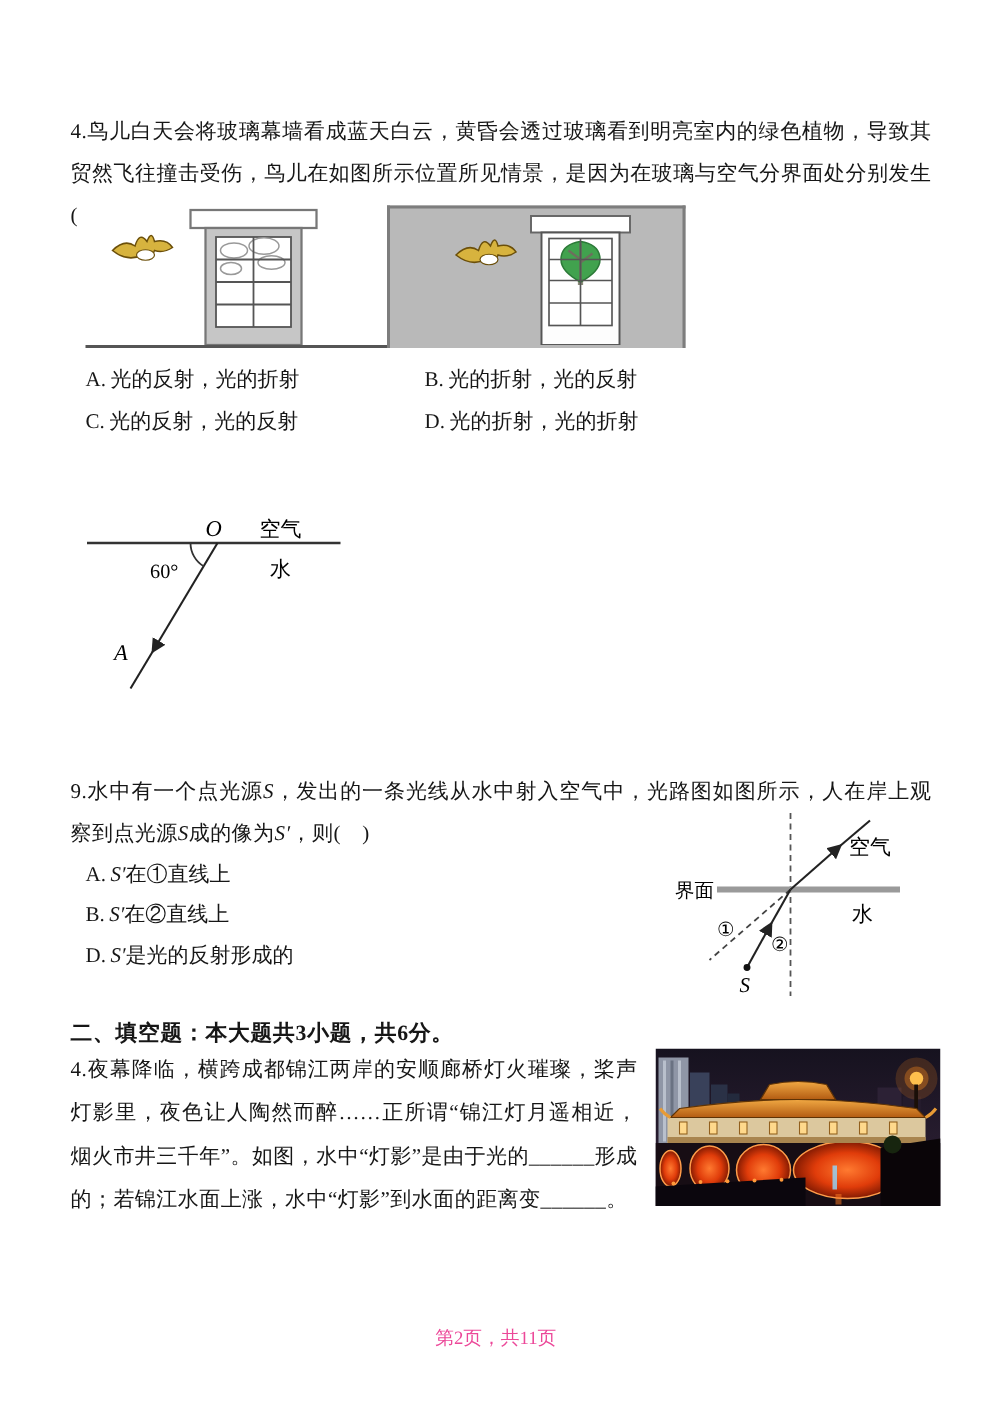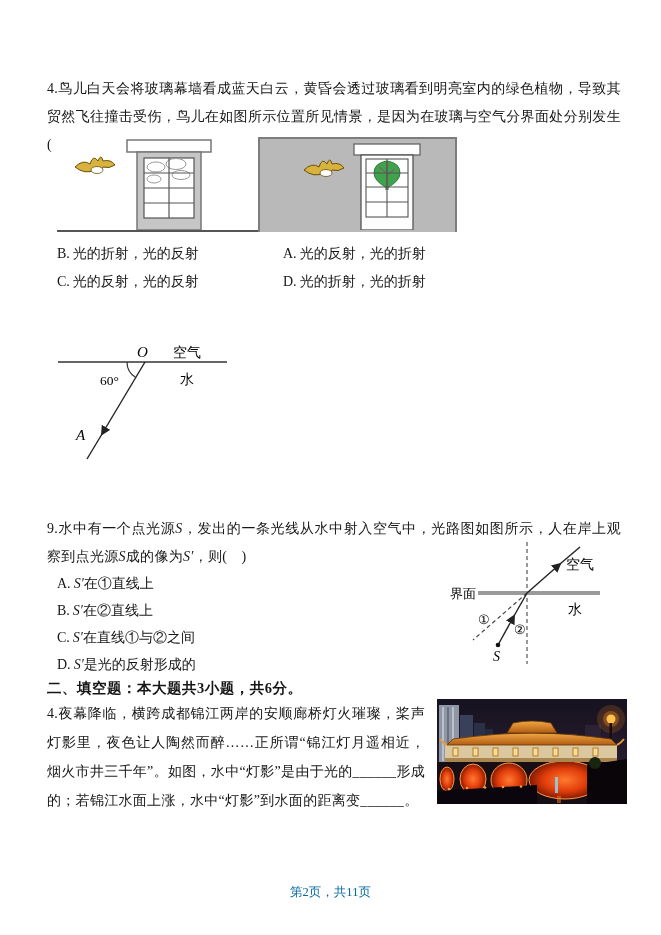--- a/index.html
+++ b/index.html
@@ -14,21 +14,21 @@
   .sec-head{position:absolute;font-size:14.5px;font-weight:bold;letter-spacing:.5px;}
   .fig4{position:absolute;left:57px;top:137px;width:398px;height:93px;border-bottom:2px solid #555;}
   .scene{position:absolute;top:0;height:93px;}
   .scene-day{left:0;width:198px;background:#fff;}
   .scene-dusk{left:201px;width:195px;background:#b9b9b9;border:2px solid #7d7d7d;border-bottom:none;}
   .abs{position:absolute;}
   .fig-svg{position:absolute;}
   .q7wrap{position:absolute;left:47px;top:699px;width:580px;font-size:14px;line-height:29px;
           letter-spacing:.3px;text-align:justify;}
   .photo{float:right;width:190px;height:105px;margin:0 0 6px 12px;display:block;}
-  .footer{position:absolute;left:0;top:884px;width:100%;text-align:center;font-size:12.5px;color:#0369a1;}
+  .footer{position:absolute;left:0;top:884px;width:100%;text-align:center;font-size:12.5px;color:#ec4899;}
   svg text{font-family:"Liberation Serif","DejaVu Serif",serif;}
 </style>
 </head>
 <body>
 
 <div class="page">
 
   <svg width="0" height="0" style="position:absolute" aria-hidden="true">
     <defs>
       <marker id="arr" viewBox="0 0 10 10" refX="8" refY="5" markerWidth="7" markerHeight="7" orient="auto">
@@ -86,22 +86,22 @@
         <path d="M35 44 L35 19 M35 30 L27 24 M35 32 L43 26" stroke="#6e6e5e" stroke-width="1.5" fill="none"></path>
         <line x1="35" y1="16" x2="35" y2="74" stroke="#555" stroke-width="1.1"></line>
         <line x1="14" y1="30" x2="56" y2="30" stroke="#555" stroke-width="1.1"></line>
         <line x1="14" y1="44" x2="56" y2="44" stroke="#555" stroke-width="1.1"></line>
         <line x1="14" y1="59" x2="56" y2="59" stroke="#555" stroke-width="1.1"></line>
       </svg>
     </div>
   </div>
 
   <div class="opt-grid" style="left:57px;top:240px">
+    <div class="opt"><span class="lbl">A.</span><span>光的反射，光的折射</span></div>
     <div class="opt"><span class="lbl">B.</span><span>光的折射，光的反射</span></div>
-    <div class="opt"><span class="lbl">A.</span><span>光的反射，光的折射</span></div>
     <div class="opt"><span class="lbl">C.</span><span>光的反射，光的反射</span></div>
     <div class="opt"><span class="lbl">D.</span><span>光的折射，光的折射</span></div>
   </div>
 
 
   <svg class="fig-svg" style="left:45px;top:338px" width="240" height="122" viewBox="0 0 240 122">
     <line x1="13" y1="24" x2="182" y2="24" stroke="#333" stroke-width="1.6"></line>
     <text x="92" y="19" font-size="15" font-style="italic">O</text>
     <text x="128" y="19" font-size="14">空气</text>
     <text x="135" y="46" font-size="14">水</text>
@@ -111,21 +111,20 @@
     <text x="55" y="47" font-size="13.5">60°</text>
     <text x="31" y="102" font-size="15" font-style="italic">A</text>
   </svg>
 
 
   <div class="qtext" style="left:47px;top:515px;width:574px"><span>9.水中有一个点光源</span><span class="mi">S</span><span>，发出的一条光线从水中射入空气中，光路图如图所示，人在岸上观察到点光源</span><span class="mi">S</span><span>成的像为</span><span class="mi">S′</span><span>，则(　)</span></div>
 
   <div class="opt-list" style="left:57px;top:570px">
     <div class="opt"><span class="lbl">A.</span><span class="mi">S′</span><span>在①直线上</span></div>
     <div class="opt"><span class="lbl">B.</span><span class="mi">S′</span><span>在②直线上</span></div>
-    <div class="opt"><span class="lbl">C.</span><span class="mi">S′</span><span>在直线①与②之间</span></div>
     <div class="opt"><span class="lbl">D.</span><span class="mi">S′</span><span>是光的反射形成的</span></div>
   </div>
 
   <svg class="fig-svg" style="left:430px;top:536px" width="200" height="134" viewBox="0 0 200 134">
     <line x1="97" y1="6" x2="97" y2="128" stroke="#555" stroke-width="1.2" stroke-dasharray="4 3"></line>
     <line x1="48" y1="57" x2="170" y2="57" stroke="#9a9a9a" stroke-width="4"></line>
     <text x="20" y="62" font-size="13">界面</text>
     <text x="136" y="33" font-size="14">空气</text>
     <text x="138" y="78" font-size="14">水</text>
     <line x1="97" y1="57" x2="130" y2="28" stroke="#222" stroke-width="1.4" marker-end="url(#arr)"></line>

